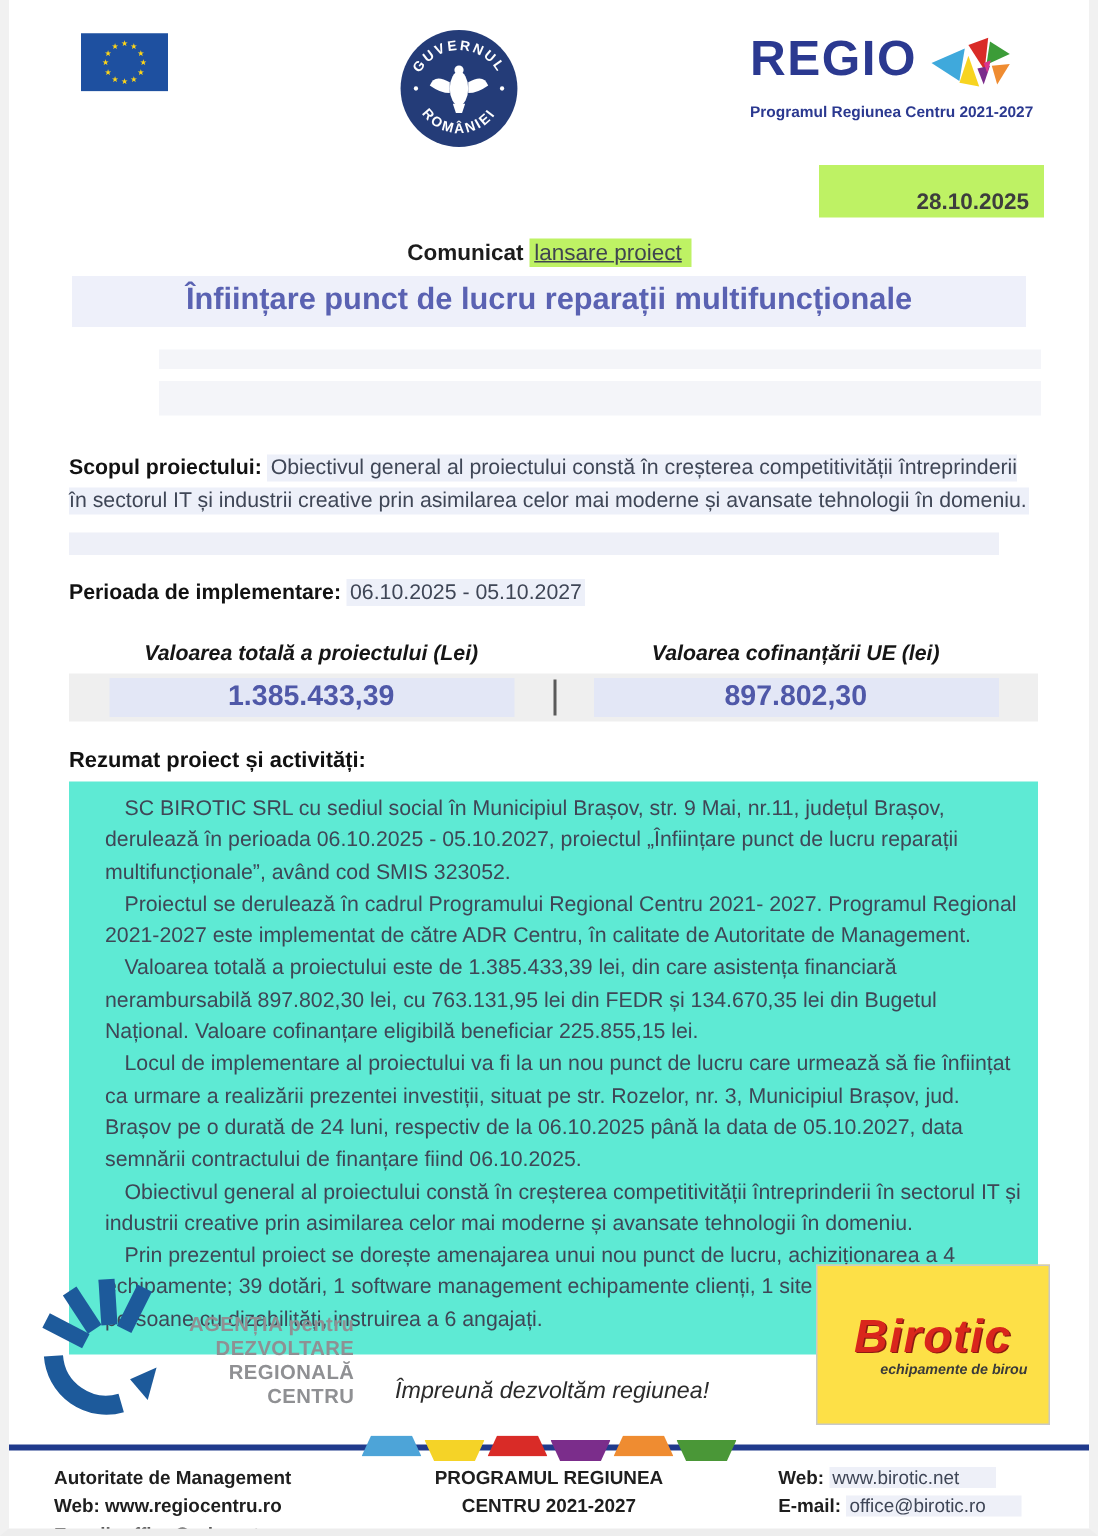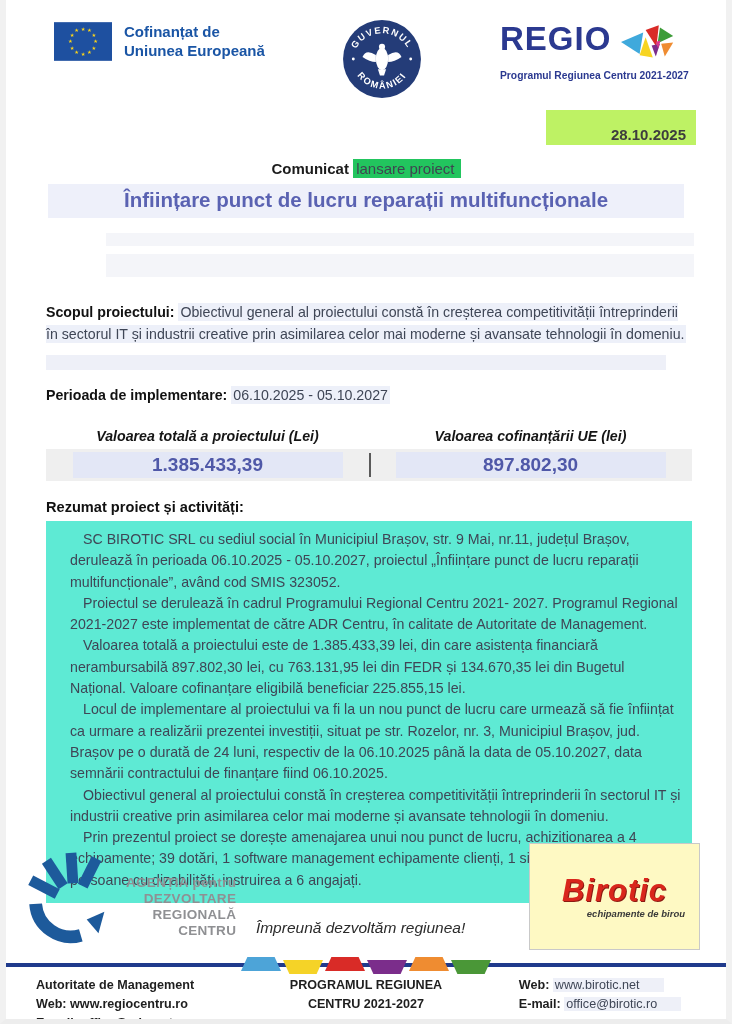--- a/index.html
+++ b/index.html
@@ -20,21 +20,21 @@
   .gov-seal { margin-top:-4px; }
   .regio-block { text-align:left; width:196px; margin-top:2px; }
   .regio-row { display:flex; align-items:flex-start; gap:6px; }
   .regio-word { color:#2b3990; font-weight:bold; font-size:33px; letter-spacing:1px; line-height:0.9; }
   .regio-sub { color:#2b3990; font-weight:bold; font-size:10.3px; margin-top:4px; white-space:nowrap; }
   .date-row { display:flex; justify-content:flex-end; padding:10px 30px 0 0; }
   .date-box { background:#bef264; color:#3d3d3d; font-weight:bold; font-size:15px; padding:16px 10px 2px 40px; min-width:150px; text-align:right; }
   
   .comunicat-line { text-align:center; margin-top:15px; font-size:15px; color:#1c1c1c; }
   .comunicat-line .b { font-weight:bold; }
-  .comunicat-line .hl { background:#22c55e; color:#3f4450; padding:1px 6px 1px 3px; }
+  .comunicat-line .hl { background:#bef264; color:#3f4450; padding:1px 6px 1px 3px;text-decoration:underline; }
   .main-title { margin:7px 42px 0 42px; background:#eef0fa; text-align:center; padding:4px 0 6px 0; }
   .main-title span { color:#5a62b2; font-weight:bold; font-size:20.5px;text-align:center; }
   .band { background:#f4f5f9; margin-left:100px; margin-right:32px; }
   .band1 { height:13px; margin-top:15px; }
   .band2 { height:23px; margin-top:8px; }
   
   .section { margin:0 34px 0 40px; font-size:14.2px; line-height:1.55; }
   .sec-scop { margin-top:24px; }
   .label { font-weight:bold; color:#121212; }
   .hl-text { background:#edf0f9; color:#3f4656; padding:1px 2px; }
@@ -52,21 +52,21 @@
   .vdivider { position:absolute; left:50%; top:4px; bottom:4px; width:2px; background:#5a5a5a; }
   
   .rezumat-heading { margin:18px 34px 0 40px; font-weight:bold; font-size:14.6px; color:#111; }
   .rezumat-block { margin:6px 34px 0 40px; background:#5eead4; padding:8px 10px 12px 24px; }
   .rezumat-block p { font-size:14.2px; line-height:1.5; color:#3f4656; text-indent:13px; }
   
   .footer-logos { position:absolute; left:0; right:0; top:843px; display:flex; align-items:flex-start; padding:0 16px 0 10px; }
   .adr-logo { display:flex; align-items:flex-end; gap:2px; }
   .adr-text { color:#8f9093; font-weight:bold; font-size:13.5px; line-height:1.18; text-align:right; margin-bottom:12px; letter-spacing:0.3px; }
   .slogan { flex:1; text-align:center; align-self:flex-end; margin-bottom:14px; font-style:italic; font-size:15.5px; color:#2b2b2b; }
-  .birotic-box { width:171px; height:107px; background:#fef9c3; border:1px solid #c9c9c9; display:flex; flex-direction:column; justify-content:center; align-items:center; margin-right:10px;margin-left:44px; }
+  .birotic-box { width:156px; height:107px; background:#fde047; border:1px solid #c9c9c9; display:flex; flex-direction:column; justify-content:center; align-items:center; margin-right:10px;margin-left:44px; }
   .birotic-name { color:#d9261c; font-weight:bold; font-style:italic; font-size:31px; letter-spacing:1px; text-shadow:1px 1px 0 #8b1a12; line-height:1; }
   .birotic-tag { color:#3a3a3a; font-weight:bold; font-style:italic; font-size:9.5px; align-self:flex-end; margin-right:14px; margin-top:2px; }
   
   .strip { position:absolute; left:0; right:0; top:957px; height:16px; }
   .strip .line { position:absolute; left:0; right:0; top:6px; height:4px; background:#203a8c; }
   .traps { position:absolute; left:0; right:0; top:0; display:flex; justify-content:center; gap:2px; }
   .trap { width:40px; height:14px; }
   .trap.up   { clip-path:polygon(16% 0, 84% 0, 100% 100%, 0 100%); margin-top:0; }
   .trap.down { clip-path:polygon(0 0, 100% 0, 84% 100%, 16% 100%); margin-top:3px; }
   .t-blue{background:#4da4d8}.t-yellow{background:#f5d327}.t-red{background:#d92b27}
@@ -97,24 +97,20 @@
             <text x="41.3" y="28.5">★</text>
             <text x="36.5" y="33.3">★</text>
           <text x="30" y="35">★</text>
             <text x="23.5" y="33.3">★</text>
             <text x="18.7" y="28.5">★</text>
           <text x="17" y="22">★</text>
             <text x="18.7" y="15.5">★</text>
             <text x="23.5" y="10.7">★</text>
         </g>
       </svg>
-      <div class="eu-text">
-        <div>Cofinanțat de</div>
-        <div>Uniunea Europeană</div>
-      </div>
     </div>
 
     <svg class="gov-seal" width="82" height="82" viewBox="0 0 80 80">
       <circle cx="40" cy="40" r="38" fill="#243c78"></circle>
       <defs>
         <path id="arcTop" d="M 11,44 A 29,29 0 0 1 69,44"></path>
         <path id="arcBot" d="M 11,40 A 29,29 0 0 0 69,40"></path>
       </defs>
       <text fill="#fff" font-size="9" font-weight="bold" letter-spacing="1.5" font-family="Liberation Sans, sans-serif">
         <textPath href="#arcTop" startOffset="50%" text-anchor="middle">GUVERNUL</textPath>

